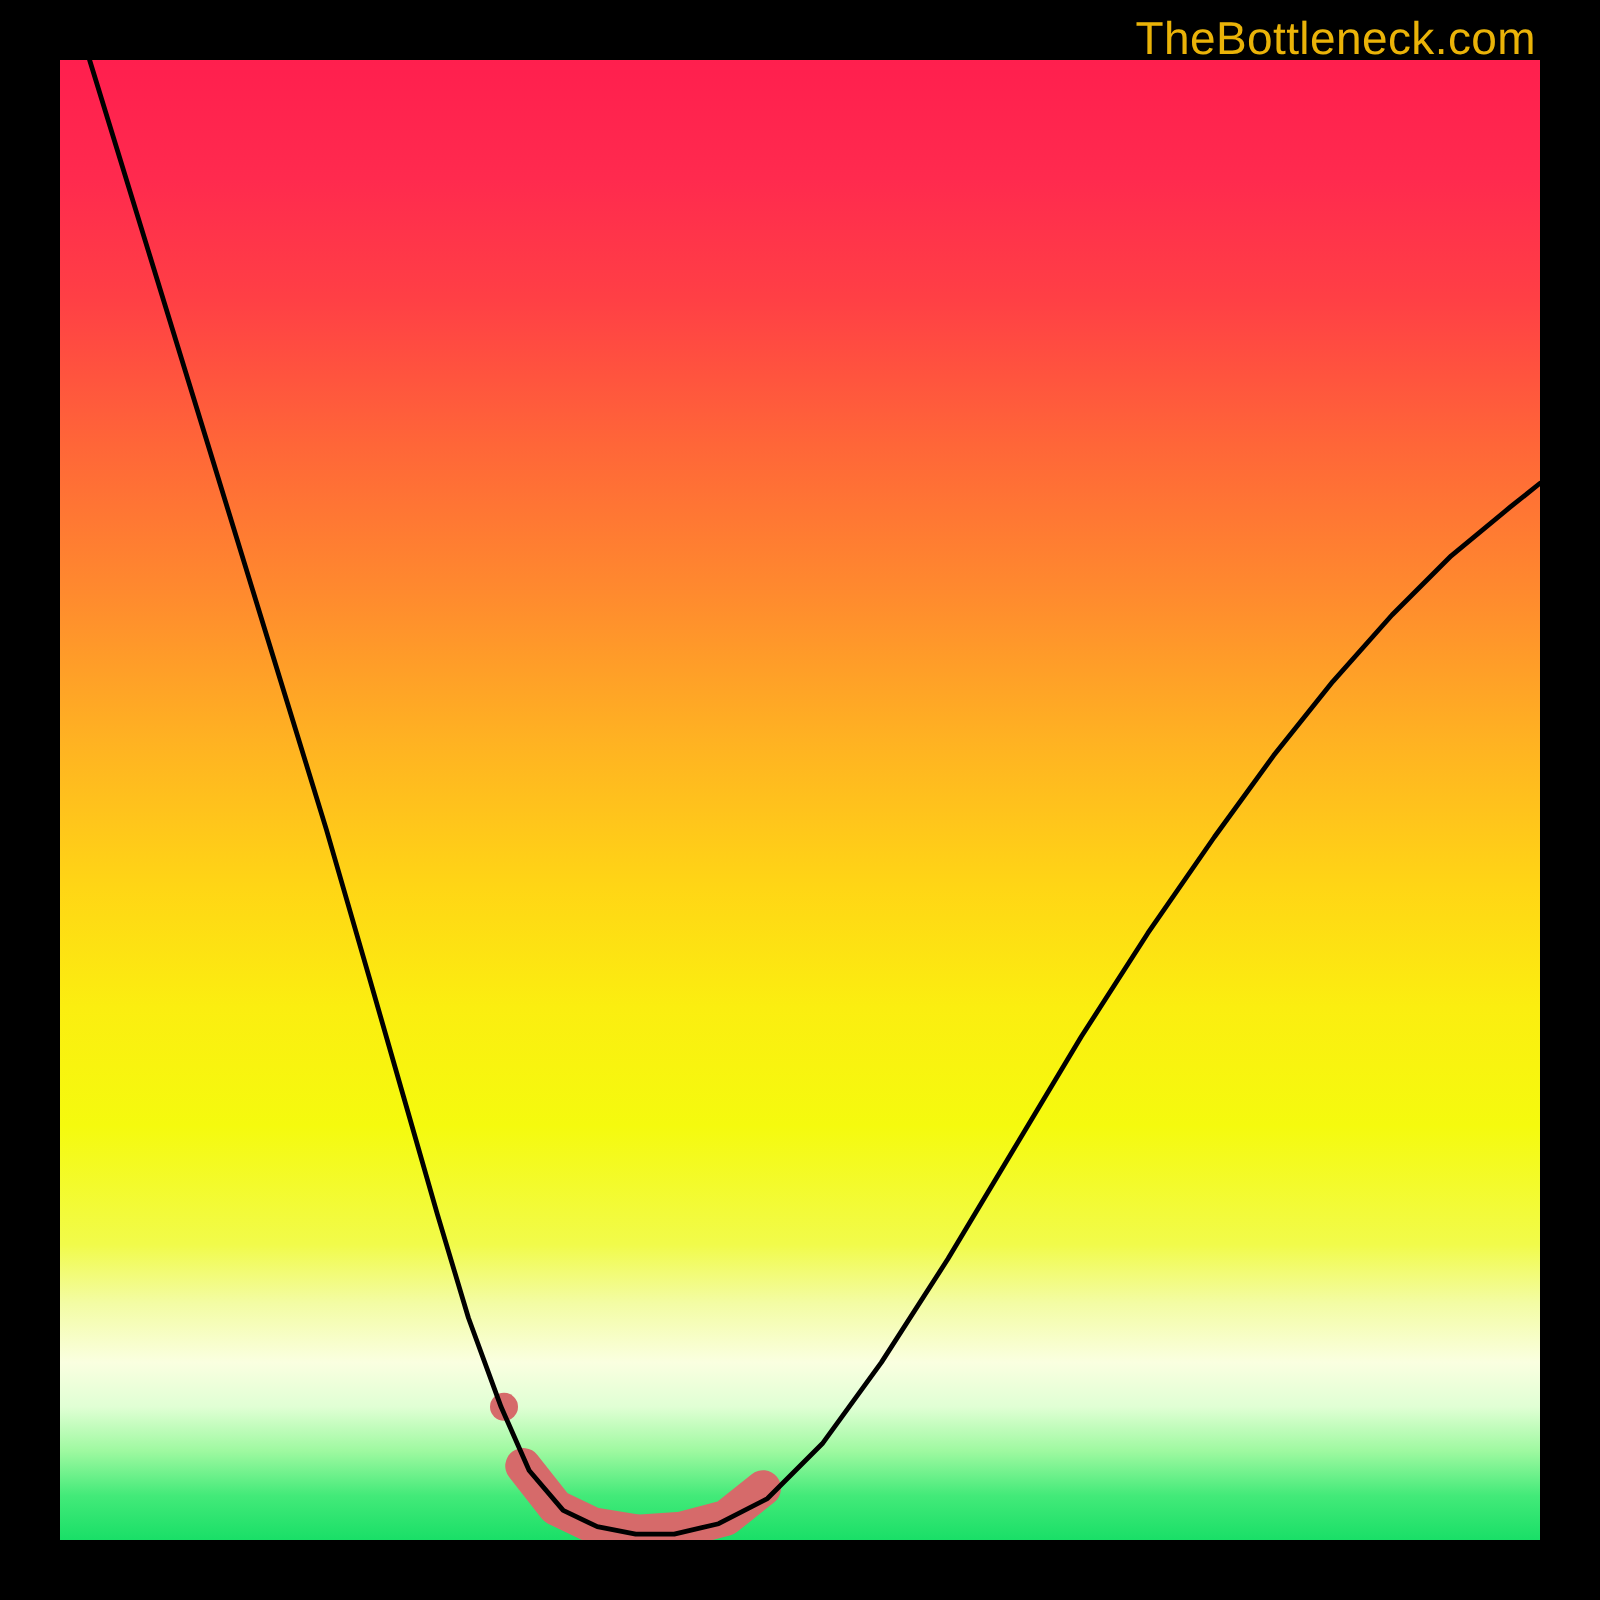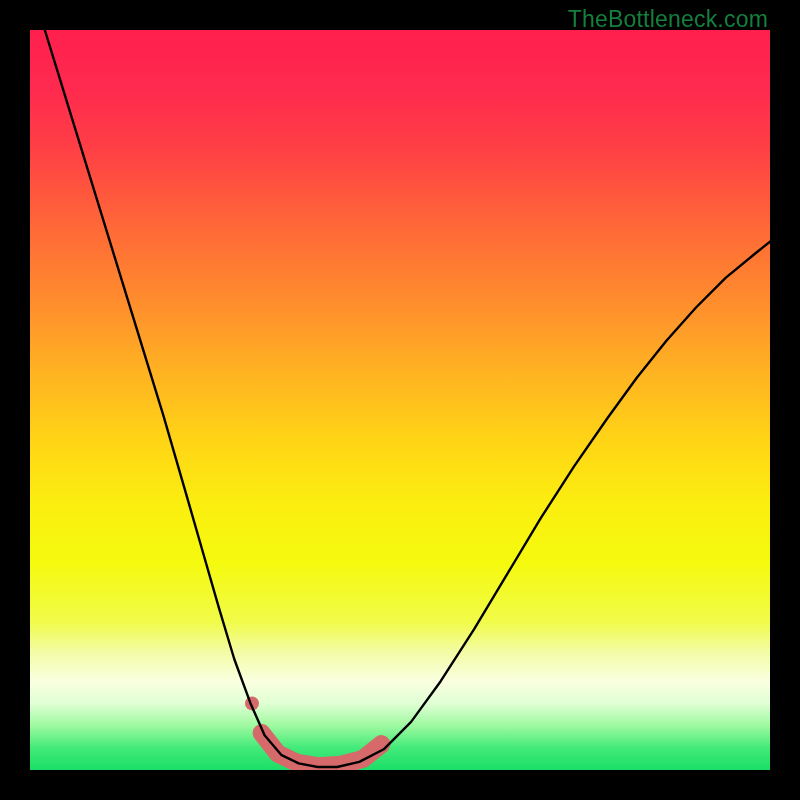--- a/index.html
+++ b/index.html
@@ -23,21 +23,21 @@
     position: absolute;
     left: 30px;
     top: 30px;
     width: 740px;
     height: 740px;
   }
   .attribution {
     position: absolute;
     top: 6px;
     right: 32px;
-    color: #15803d;
+    color: #eab308;
     font-size: 23px;
     font-weight: 400;
     letter-spacing: 0.2px;
     user-select: none;
     margin-left: 30px;
   }
   svg {
     display: block;
   }
 </style>

